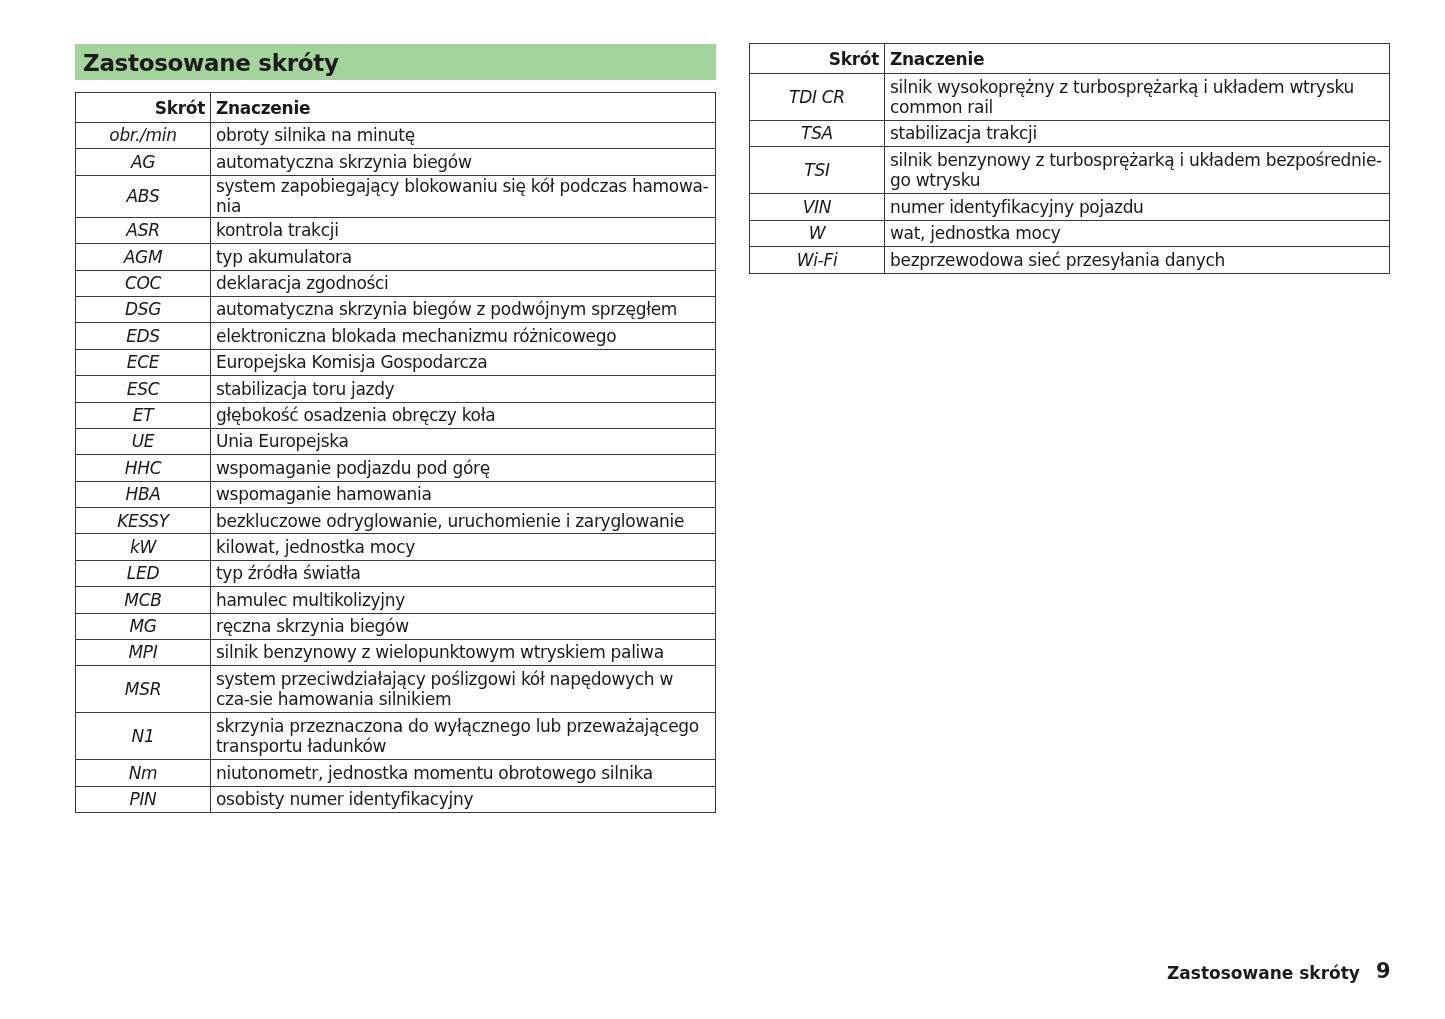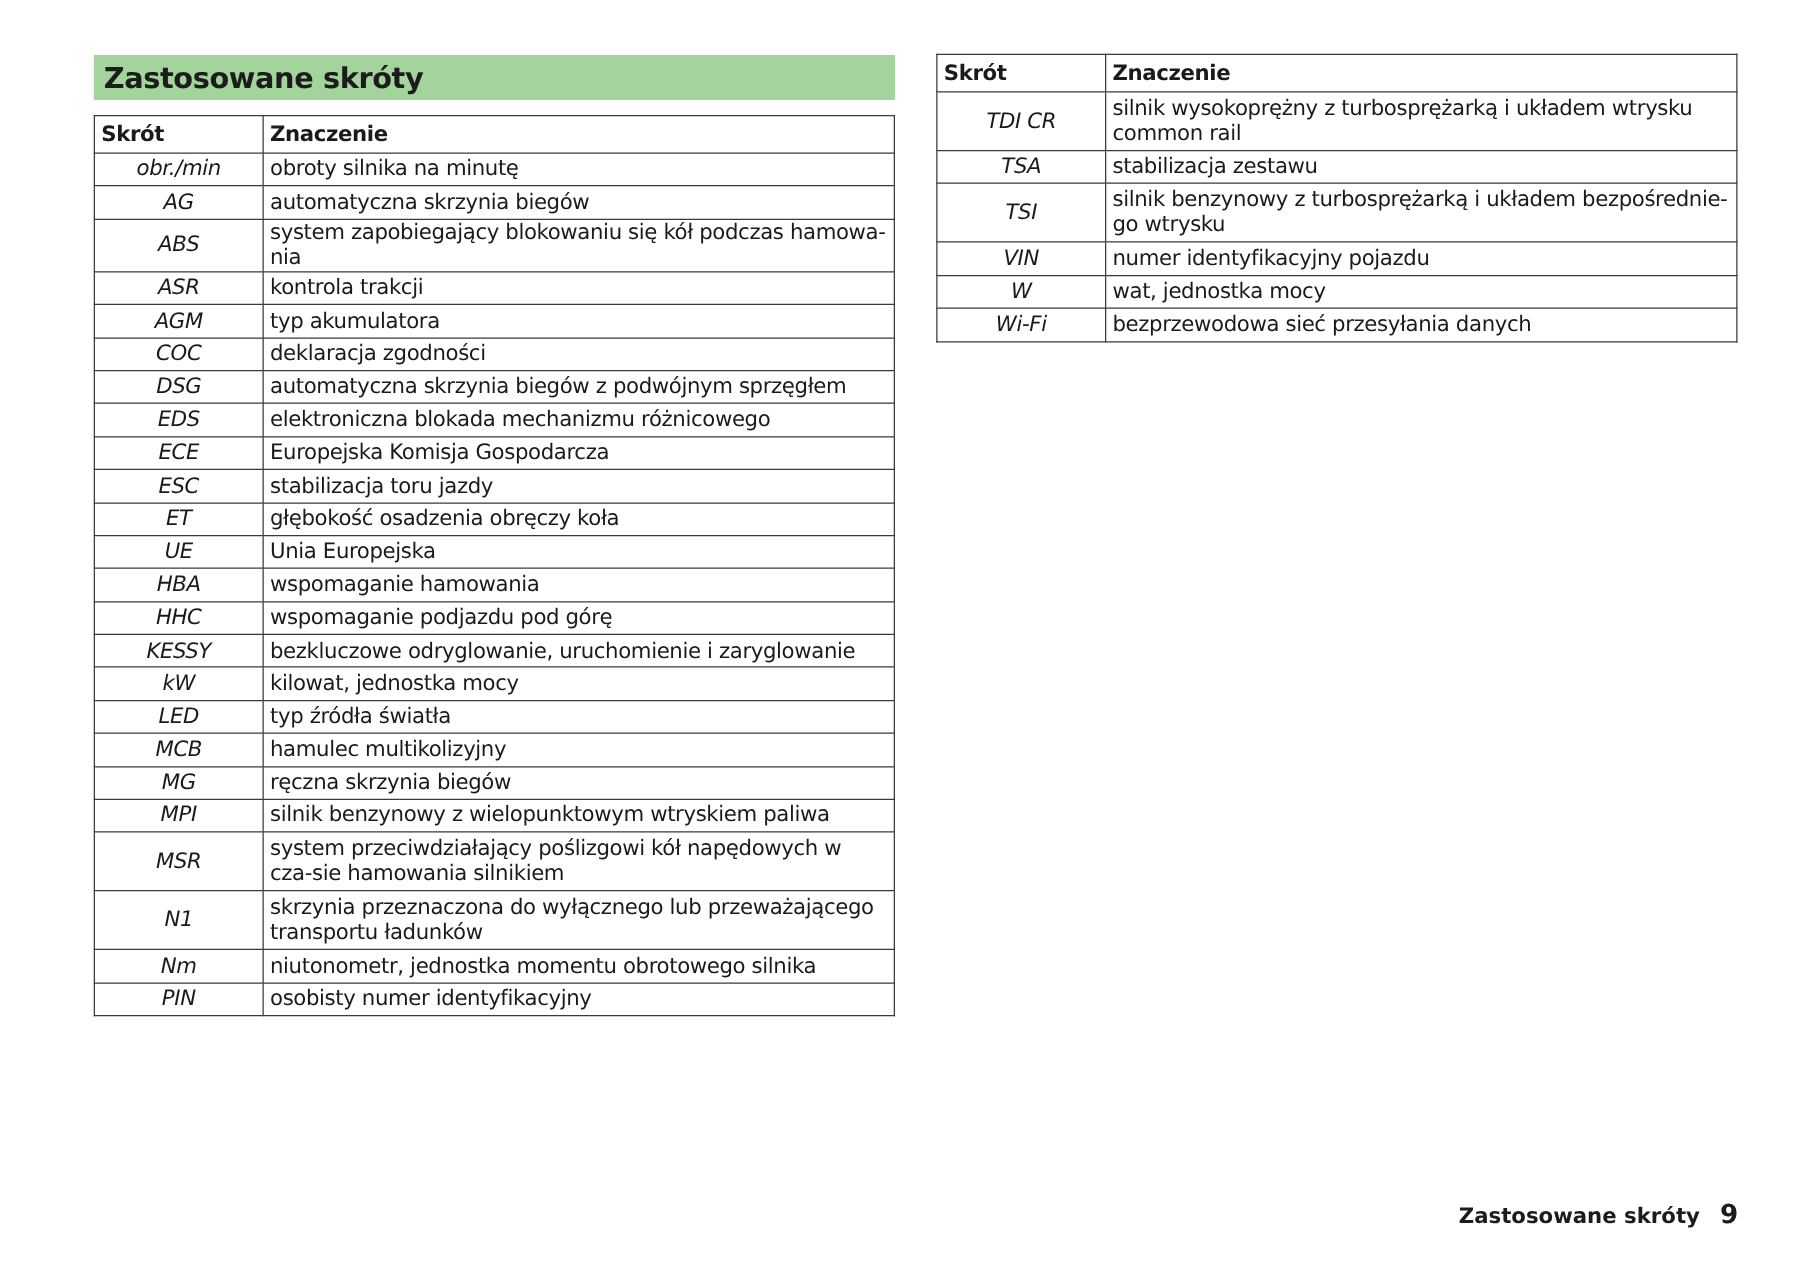--- a/index.html
+++ b/index.html
@@ -5,21 +5,21 @@
   html, body { margin:0; padding:0; background:#ffffff; }
   body { width:1445px; height:1019px; position:relative; overflow:hidden;
          font-family:"DejaVu Sans", sans-serif; color:#1a1a1a; }
   .section-title { position:absolute; left:75px; top:44px; width:641px; height:36px;
          background:#a3d49b; box-sizing:border-box; padding-left:8px;
          font-size:23px; font-weight:bold; line-height:38px; color:#1c1c1c; letter-spacing:-0.3px; }
   table.abbr { position:absolute; border-collapse:collapse; table-layout:fixed;
          font-size:17px; letter-spacing:-0.3px; }
   table.abbr td, table.abbr th { border:1.5px solid #3a3a3a; padding:0 5px; vertical-align:middle; }
   table.abbr th { font-weight:bold; height:29px; }
-  table.abbr th.c1 { text-align:left;margin-top:12px; }
+  table.abbr th.c1 { text-align:right;margin-top:12px; }
   table.abbr th.c2 { text-align:left;margin-left:20px; }
   table.abbr td.c1 { text-align:center; width:124px;font-style:italic; }
   table.abbr td { height:25.4px; line-height:20.5px; }
   table.abbr tr.two td { height:46px; }
   #t-left { left:75px; top:92px; width:641px; }
   #t-right { left:749px; top:43px; width:641px; }
   .footer-title { position:absolute; left:1167px; top:963px; font-size:17px; font-weight:bold; color:#1c1c1c; }
   .footer-page { position:absolute; left:1376px; top:959px; font-size:21px; font-weight:bold; color:#1c1c1c; }
 </style>
 </head>
@@ -77,26 +77,26 @@
       </tr>
       <tr>
         <td class="c1">ET</td>
         <td>głębokość osadzenia obręczy koła</td>
       </tr>
       <tr>
         <td class="c1">UE</td>
         <td>Unia Europejska</td>
       </tr>
       <tr>
+        <td class="c1">HHC</td>
+        <td>wspomaganie podjazdu pod górę</td>
+      </tr>
+      <tr>
         <td class="c1">HBA</td>
         <td>wspomaganie hamowania</td>
-      </tr>
-      <tr>
-        <td class="c1">HHC</td>
-        <td>wspomaganie podjazdu pod górę</td>
       </tr>
       <tr>
         <td class="c1">KESSY</td>
         <td>bezkluczowe odryglowanie, uruchomienie i zaryglowanie</td>
       </tr>
       <tr>
         <td class="c1">kW</td>
         <td>kilowat, jednostka mocy</td>
       </tr>
       <tr>
@@ -141,21 +141,21 @@
       <th class="c2">Znaczenie</th>
     </tr>
   </thead>
   <tbody id="right-body">
       <tr class="two">
         <td class="c1">TDI CR</td>
         <td>silnik wysokoprężny z turbosprężarką i układem wtrysku common rail</td>
       </tr>
       <tr>
         <td class="c1">TSA</td>
-        <td>stabilizacja zestawu</td>
+        <td>stabilizacja trakcji</td>
       </tr>
       <tr class="two">
         <td class="c1">TSI</td>
         <td>silnik benzynowy z turbosprężarką i układem bezpośrednie-go wtrysku</td>
       </tr>
       <tr>
         <td class="c1">VIN</td>
         <td>numer identyfikacyjny pojazdu</td>
       </tr>
       <tr>

